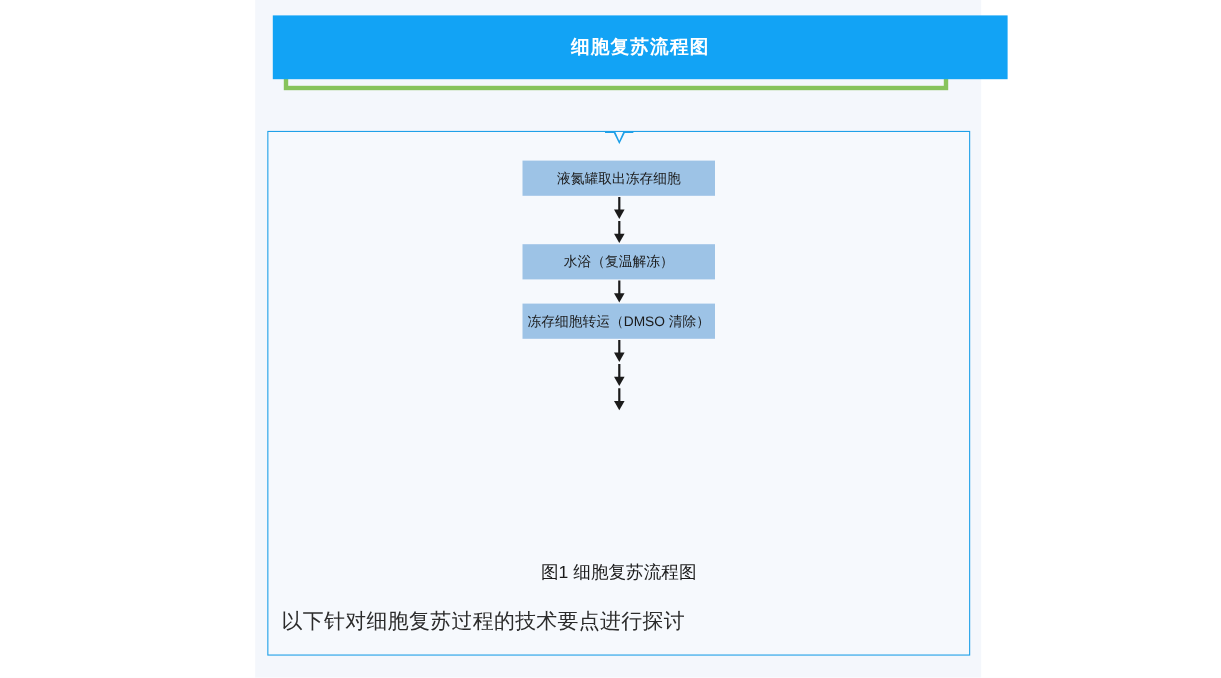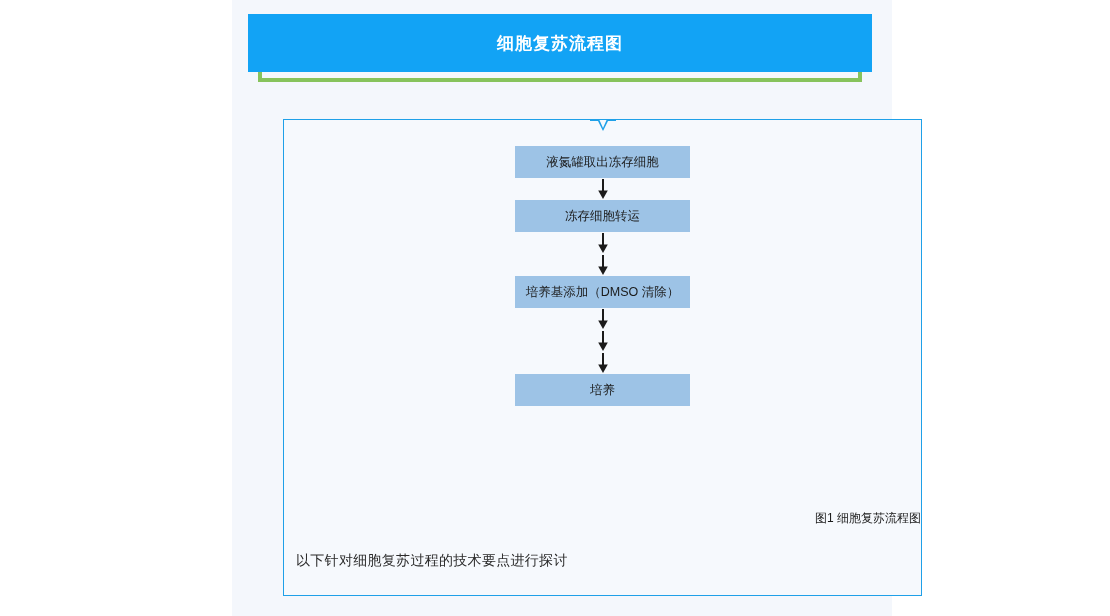--- a/index.html
+++ b/index.html
@@ -28,20 +28,21 @@
 
   
   #header-banner {
     position: absolute;
     left: 248px;
     top: 14px;
     width: 624px;
     height: 58px;
     background: #12a3f5;
     z-index: 3;
+    padding-left: 44px;
   }
   #header-title {
     position: absolute;
     left: 0;
     right: 0;
     top: 50%;
     transform: translateY(-50%);
     text-align: center;
     color: #ffffff;
     font-size: 17px;
@@ -65,21 +66,20 @@
   #content-card {
     position: absolute;
     left: 243px;
     top: 119px;
     width: 639px;
     height: 477px;
     border: 1px solid #1fa0e8;
     box-sizing: border-box;
     background: #f6f9fd;
     z-index: 1;
-    margin-left: 40px;
   }
   #card-notch {
     position: absolute;
     left: 50%;
     top: -1px;
     transform: translateX(-50%);
     width: 26px;
     height: 12px;
     overflow: hidden;
     pointer-events: none;
@@ -111,31 +111,31 @@
     height: 22px;
     display: block;
   }
 
   
   #figure-caption {
     position: absolute;
     left: 0;
     right: 0;
     top: 390px;
-    text-align: right;
-    font-size: 12px;
+    text-align: center;
+    font-size: 16px;
     color: #1b1b1b;
   }
 
   
   #body-paragraph {
     position: absolute;
     left: 12px;
     top: 432px;
-    font-size: 14px;
+    font-size: 19px;
     color: #2b2b2b;
     letter-spacing: 0.3px;
   }
 </style>
 </head>
 <body>
 
 <div id="page-panel"></div>
 
 <div id="header-accent-frame"></div>
@@ -153,46 +153,45 @@
   </div>
 
   <div id="flowchart">
 
     <div class="flow-node">液氮罐取出冻存细胞</div>
     <svg class="flow-arrow" viewBox="0 0 14 22" xmlns="http://www.w3.org/2000/svg">
       <line x1="7" y1="1" x2="7" y2="14" stroke="#1b1b1b" stroke-width="2"></line>
       <polygon points="7,21 2.2,12.5 11.8,12.5" fill="#1b1b1b"></polygon>
     </svg>
 
-    <div class="flow-node">冻存细胞转运</div>
     <svg class="flow-arrow" viewBox="0 0 14 22" xmlns="http://www.w3.org/2000/svg">
       <line x1="7" y1="1" x2="7" y2="14" stroke="#1b1b1b" stroke-width="2"></line>
       <polygon points="7,21 2.2,12.5 11.8,12.5" fill="#1b1b1b"></polygon>
     </svg>
 
+    <div class="flow-node">水浴（复温解冻）</div>
     <svg class="flow-arrow" viewBox="0 0 14 22" xmlns="http://www.w3.org/2000/svg">
       <line x1="7" y1="1" x2="7" y2="14" stroke="#1b1b1b" stroke-width="2"></line>
       <polygon points="7,21 2.2,12.5 11.8,12.5" fill="#1b1b1b"></polygon>
     </svg>
 
-    <div class="flow-node">培养基添加（DMSO 清除）</div>
+    <div class="flow-node">冻存细胞转运（DMSO 清除）</div>
     <svg class="flow-arrow" viewBox="0 0 14 22" xmlns="http://www.w3.org/2000/svg">
       <line x1="7" y1="1" x2="7" y2="14" stroke="#1b1b1b" stroke-width="2"></line>
       <polygon points="7,21 2.2,12.5 11.8,12.5" fill="#1b1b1b"></polygon>
     </svg>
 
     <svg class="flow-arrow" viewBox="0 0 14 22" xmlns="http://www.w3.org/2000/svg">
       <line x1="7" y1="1" x2="7" y2="14" stroke="#1b1b1b" stroke-width="2"></line>
       <polygon points="7,21 2.2,12.5 11.8,12.5" fill="#1b1b1b"></polygon>
     </svg>
 
     <svg class="flow-arrow" viewBox="0 0 14 22" xmlns="http://www.w3.org/2000/svg">
       <line x1="7" y1="1" x2="7" y2="14" stroke="#1b1b1b" stroke-width="2"></line>
       <polygon points="7,21 2.2,12.5 11.8,12.5" fill="#1b1b1b"></polygon>
     </svg>
 
-    <div class="flow-node">培养</div>
   </div>
 
   <div id="figure-caption">图1 细胞复苏流程图</div>
 
   <div id="body-paragraph">以下针对细胞复苏过程的技术要点进行探讨</div>
 </div>
 
 </body></html>

